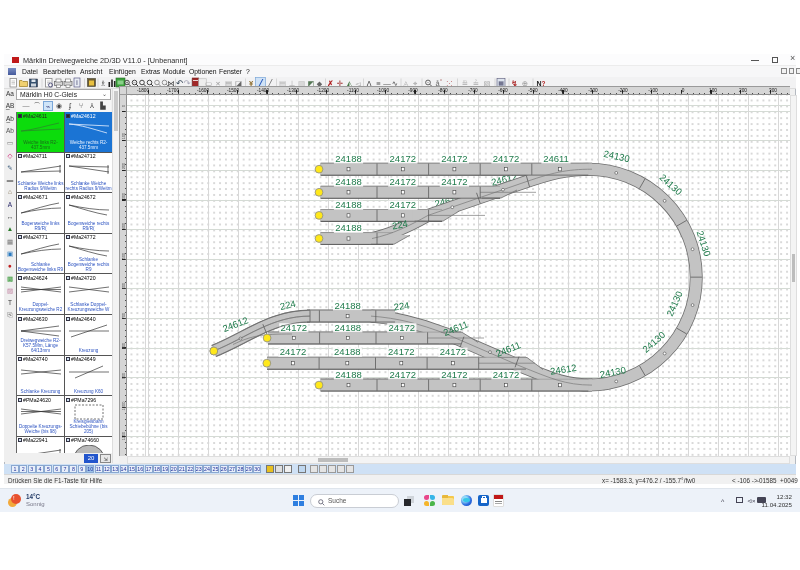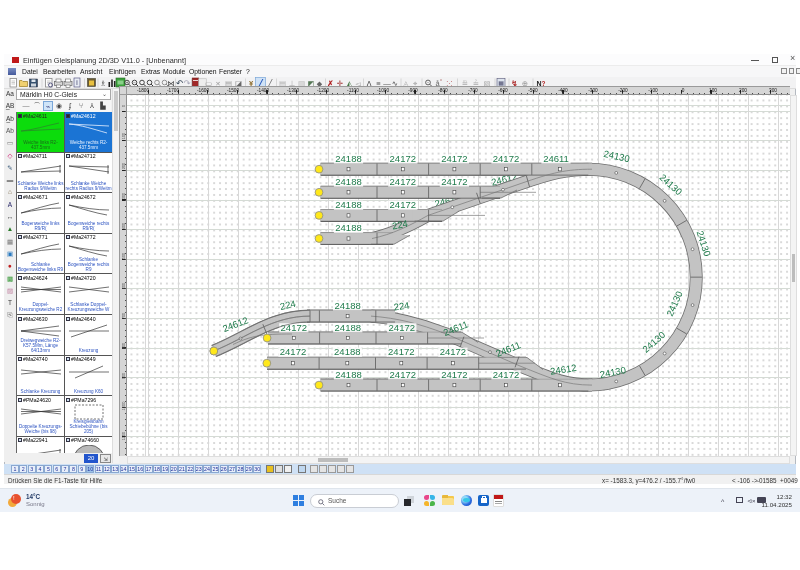--- a/index.html
+++ b/index.html
@@ -39,21 +39,21 @@
 #layers{position:absolute;left:4px;top:464px;width:792px;height:10px;background:#cfe1f5;}
 .lb{position:absolute;top:1px;width:8px;height:8px;background:#e8effa;border:1px solid #8aa8d0;font-size:5.3px;line-height:6.5px;text-align:center;color:#22309a;}
 #status{position:absolute;left:4px;top:474px;width:792px;height:10px;background:#f1f1f1;border-top:1px solid #d8d8d8;font-size:6.3px;color:#333;}
 #task{position:absolute;left:0px;top:488px;width:800px;height:24px;background:#edf2f9;border-top:1px solid #dfe5ec;}
 .tki{position:absolute;top:4px;width:15px;height:15px;}
 </style></head>
 <body>
 <div id="win"></div>
 <div id="title">
 <div class="a" style="left:8px;top:3px;width:7px;height:6px;background:#c01919;"></div>
-<div class="a" style="left:19px;top:2px;font-size:7.3px;color:#2b2b2b;">Einfügen Gleisplanung 2D/3D V11.0 - [Unbenannt]</div>
+<div class="a" style="left:19px;top:2px;font-size:7.3px;color:#2b2b2b;">Märklin Dreiwegweiche 2D/3D V11.0 - [Unbenannt]</div>
 <div class="a" style="left:747px;top:6px;width:8px;height:1px;background:#555;"></div>
 <div class="a" style="left:768px;top:3px;width:6px;height:6px;border:1px solid #555;"></div>
 <div class="a" style="left:786px;top:-1px;font-size:9px;color:#555;">×</div>
 </div>
 <div id="menu">
     <span style="left:4px;top:2px;width:8px;height:7px;background:linear-gradient(#7a8ec2,#44599c);"></span>
     <span style="left:18px;">Datei</span>
     <span style="left:39px;">Bearbeiten</span>
     <span style="left:76px;">Ansicht</span>
     <span style="left:105px;">Einfügen</span>

